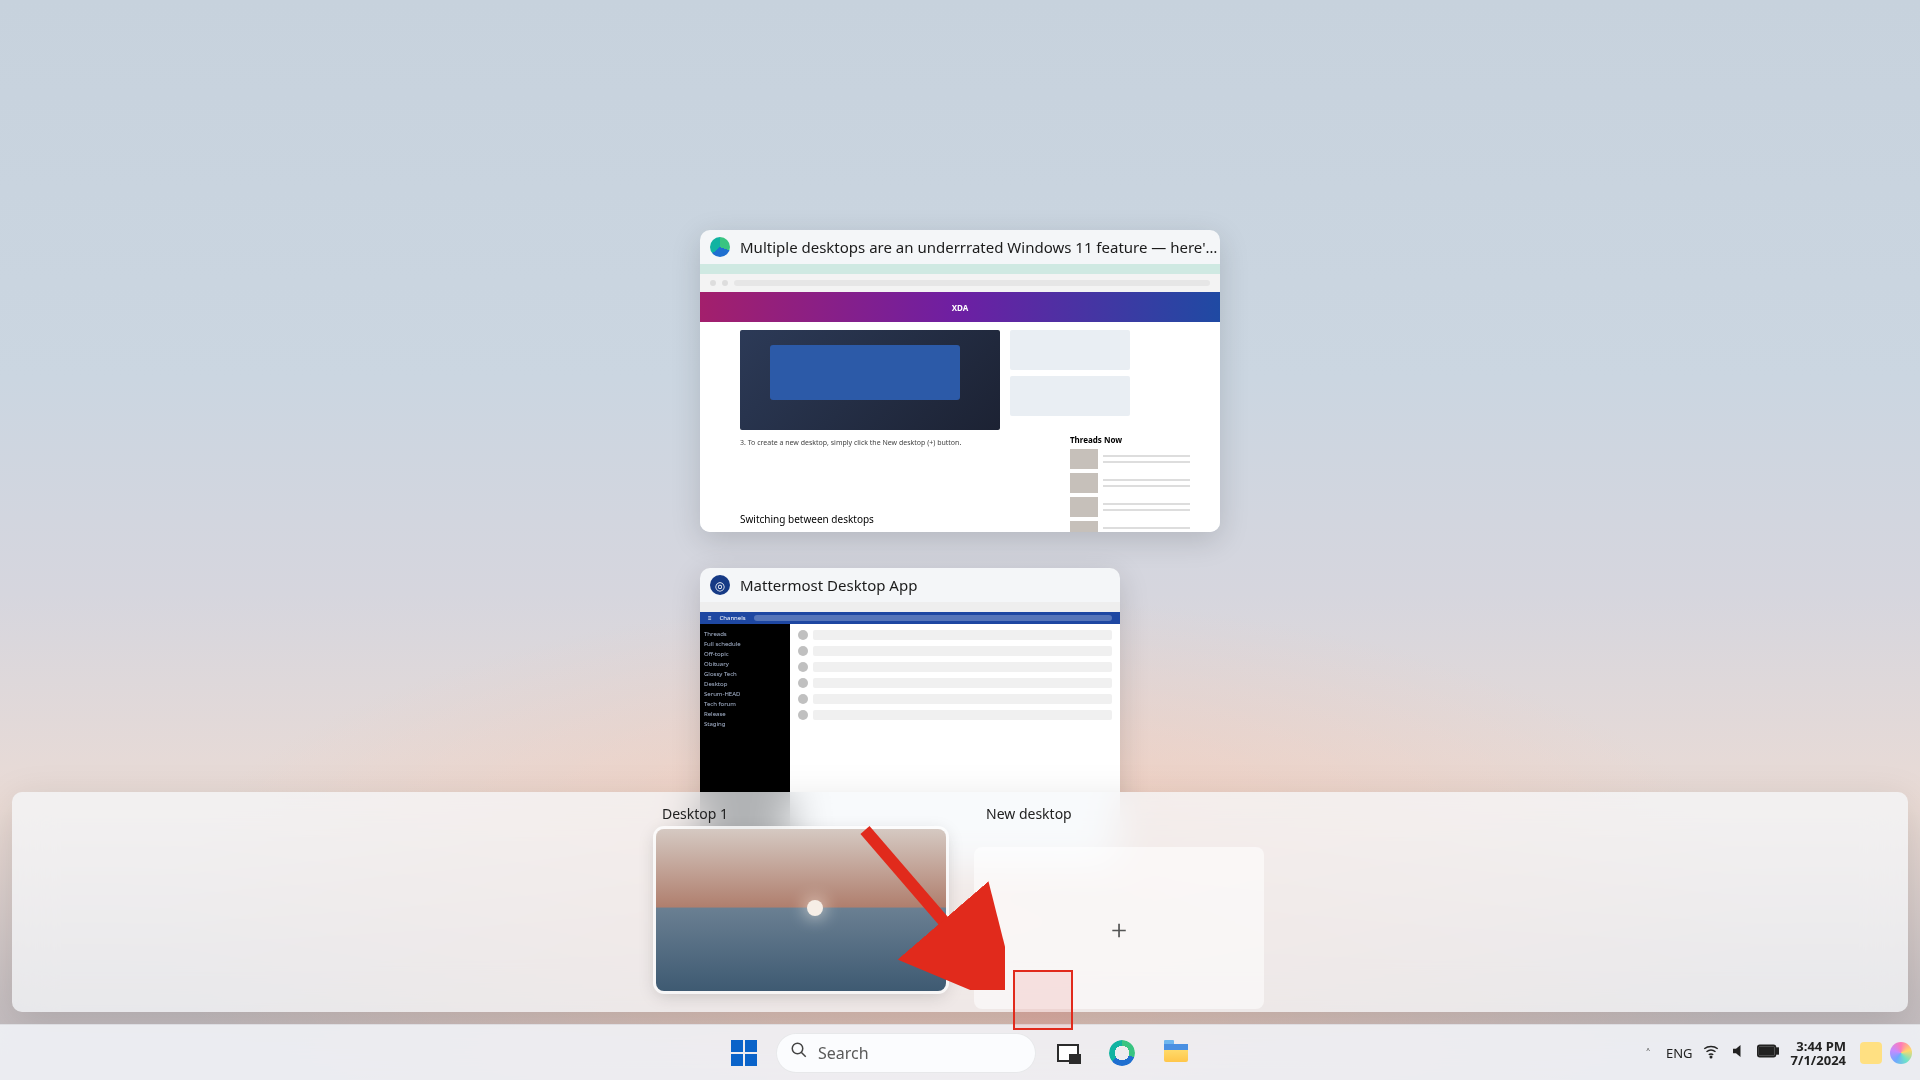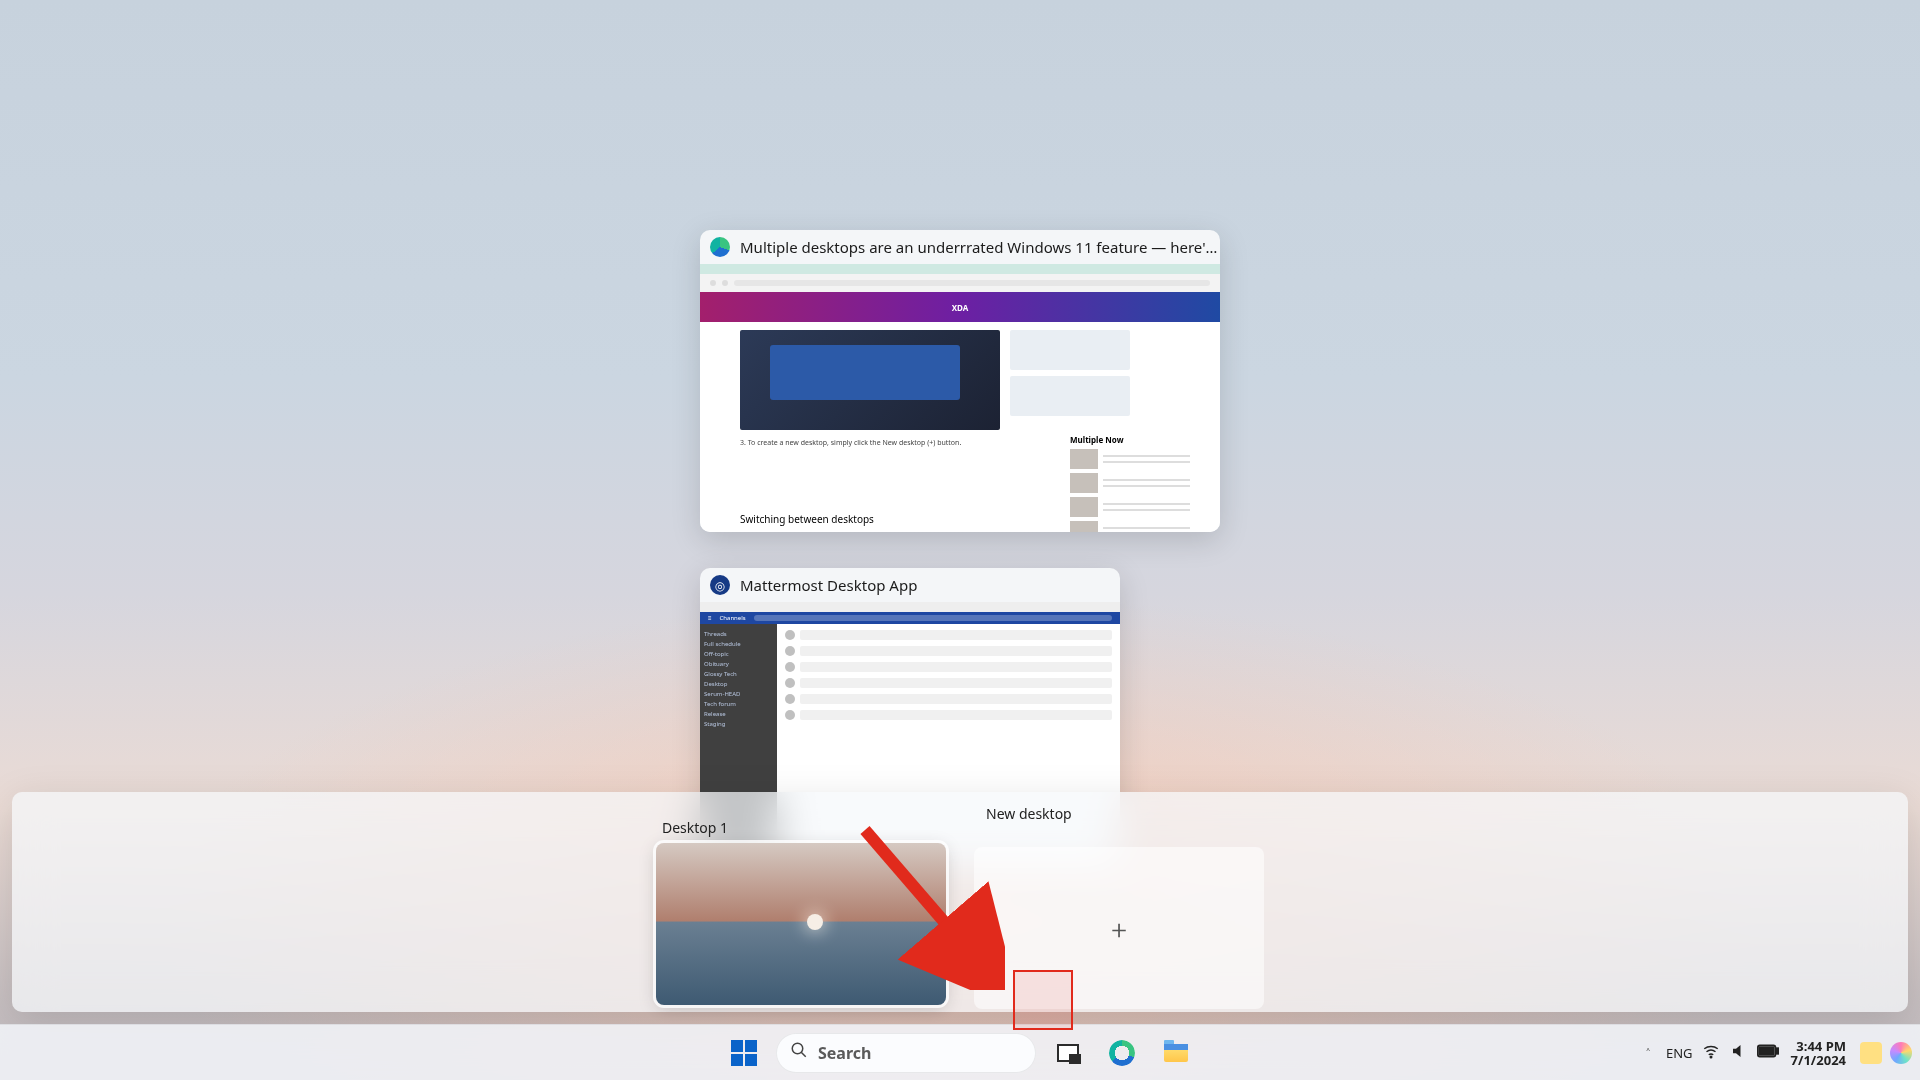--- a/index.html
+++ b/index.html
@@ -54,42 +54,41 @@
   .xda-trend { position:absolute; right:30px; top:170px; width:120px; font-size:7px; }
   .xda-trend b{font-size:8px;}
   .xda-trend .row{display:flex;gap:5px;margin-top:4px;}
   .xda-trend .thumb{width:28px;height:20px;background:#c6c0ba;}
   .xda-trend .line{flex:1;height:20px;background:linear-gradient(#0000 30%,#ddd 30% 40%,#0000 40% 60%,#ddd 60% 70%,#0000 70%);}
 
   
   .mm-top { height:10px;background:#eee; }
   .mm-bar { height:12px;background:#1e47a2;display:flex;align-items:center;padding:0 8px;gap:8px;color:#fff;font-size:6px;}
   .mm-body{display:flex;height:calc(100% - 22px);}
-  .mm-side{width:77px;background:#404040;padding:6px 4px;color:#cfe0ff;font-size:6px;display:flex;flex-direction:column;gap:2px;}
+  .mm-side{width:90px;background:#000000;padding:6px 4px;color:#cfe0ff;font-size:6px;display:flex;flex-direction:column;gap:2px;}
   .mm-side span{display:block;opacity:.8;}
   .mm-chat{flex:1;background:#fff;padding:6px 8px;display:flex;flex-direction:column;gap:6px;font-size:6px;}
   .mm-msg{display:flex;gap:5px;}
   .mm-av{width:10px;height:10px;border-radius:50%;background:#c0c0c0;flex:none;}
   .mm-msg .content{flex:1;height:10px;background:#f0f0f0;border-radius:2px;}
   .mm-compose{height:18px;border-top:1px solid #e0e0e0;margin-top:auto;}
 
   
   .desktops-bar {
     position: absolute; left: 12px; right: 12px; bottom: 68px;
     height: 220px;
     background: rgba(245,248,251,0.72);
     backdrop-filter: blur(20px);
     border-radius: 10px;
     box-shadow: 0 10px 40px rgba(0,0,0,0.13);
     display: flex; align-items: flex-start; justify-content: center; gap: 28px;
     padding-top: 12px;
   }
   .desk {
     width: 290px;
-    margin-top: 14px;
   }
   .desk-label { font-size: 14px; color:#222; margin:0 0 6px 6px; }
   .desk-thumb {
     width: 290px; height: 162px; border-radius: 8px; overflow:hidden;
     box-shadow: 0 0 0 3px rgba(255,255,255,0.8), 0 4px 18px rgba(0,0,0,0.18);
     background: linear-gradient(180deg,#d5c9c2 0%,#b07f6e 48%,#6a7f92 49%,#3e5a72 100%);
     position:relative;
   }
   .desk-thumb::after{content:"";position:absolute;left:50%;bottom:-6px;transform:translateX(-50%);width:28px;height:3px;border-radius:2px;background:#2f88ff;}
   .desk-sun{position:absolute;left:52%;top:44%;width:16px;height:16px;border-radius:50%;background:#f6eee6;box-shadow:0 0 18px #fff8ef;}
@@ -110,21 +109,21 @@
   }
 
   
   .taskbar {
     position:absolute; left:0; right:0; bottom:0; height:56px;
     background: rgba(243,246,250,0.85);
     backdrop-filter: blur(20px);
     border-top:1px solid rgba(0,0,0,0.06);
     display:flex; align-items:center; justify-content:center;
   }
-  .taskbar-center{display:flex;align-items:center;gap:10px;font-weight:bold;}
+  .taskbar-center{display:flex;align-items:center;gap:10px;}
   .tb-btn{width:44px;height:44px;border-radius:6px;display:flex;align-items:center;justify-content:center;}
   .start-logo{width:26px;height:26px;display:grid;grid-template:1fr 1fr/1fr 1fr;gap:2px;}
   .start-logo span{background:#0a63c9;}
   .search-pill{
     width:260px;height:40px;border-radius:20px;background:#fbfcfe;
     box-shadow: inset 0 0 0 1px rgba(0,0,0,0.08);
     display:flex;align-items:center;padding:0 14px;gap:10px;color:#5a5a5a;font-size:16px;
   }
   .taskview-ico{width:22px;height:18px;background:#fff;border:2px solid #2b2b2b;position:relative;}
   .taskview-ico::after{content:"";position:absolute;right:-4px;bottom:-4px;width:12px;height:10px;background:#2b2b2b;}
@@ -162,21 +161,21 @@
       <div class="xda-top">XDA</div>
       <div class="xda-hero">
         <div class="xda-hero-main"></div>
         <div class="xda-side">
             <div class="tile"></div>
             <div class="tile"></div>
           </div>
       </div>
       <div class="xda-text">3. To create a new desktop, simply click the New desktop (+) button.</div>
       <div class="xda-trend">
-        <b>Multiple Now</b>
+        <b>Threads Now</b>
         <div class="row">
             <div class="thumb"></div>
             <div class="line"></div>
           </div>
         <div class="row">
             <div class="thumb"></div>
             <div class="line"></div>
           </div>
         <div class="row">
             <div class="thumb"></div>

